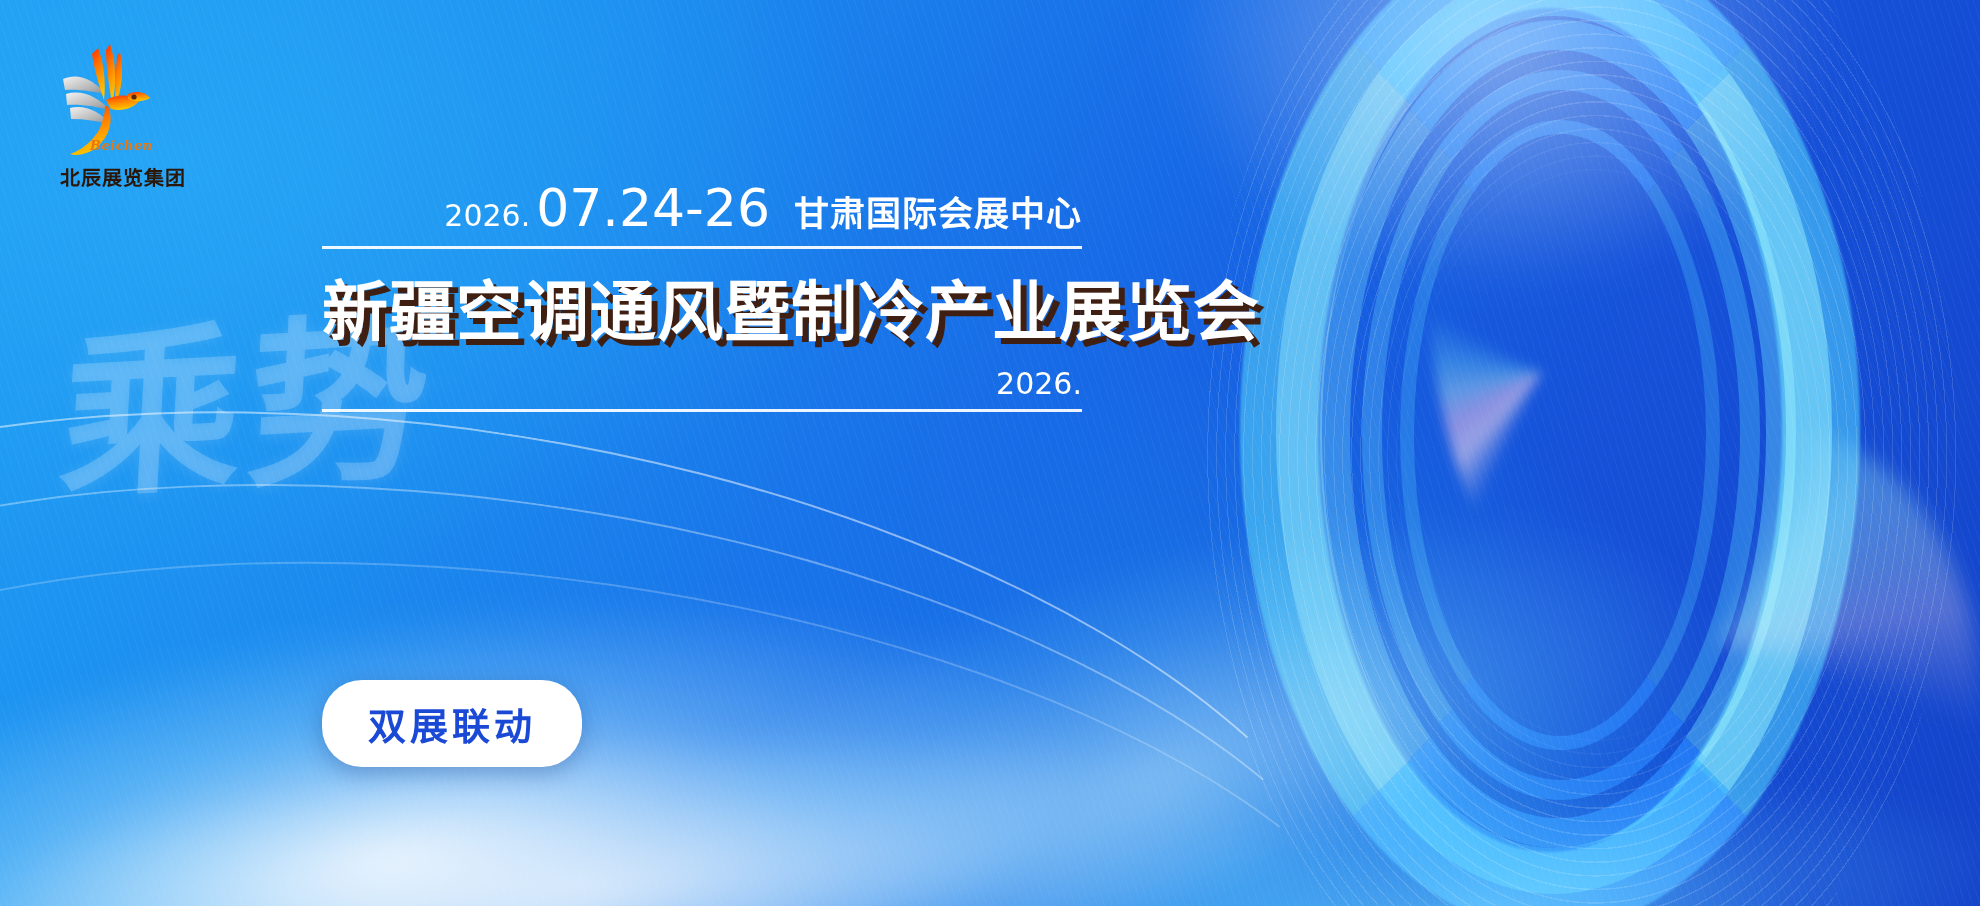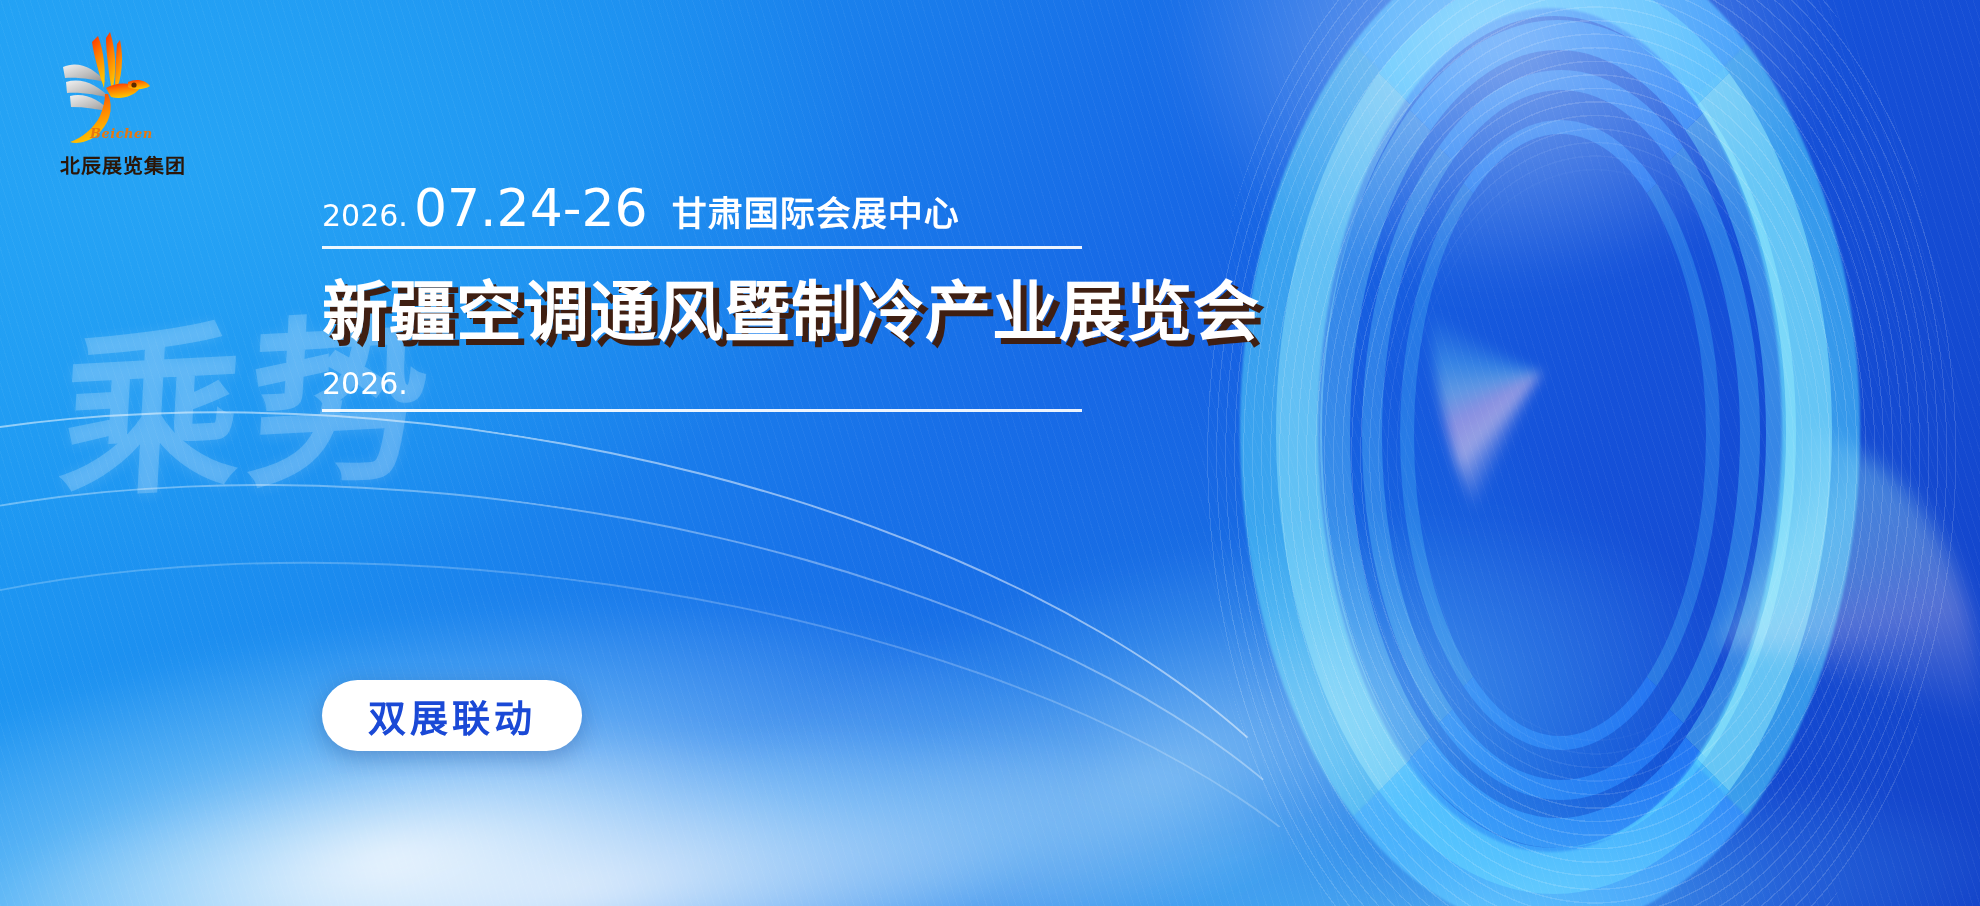--- a/index.html
+++ b/index.html
@@ -131,21 +131,21 @@
     font-weight:700;
     letter-spacing:6px;
     color:rgba(255,255,255,.20);
     text-shadow:0 2px 14px rgba(255,255,255,.12);
     transform:skewX(-6deg) rotate(-3deg);
     user-select:none;
     white-space:nowrap;
   }
 
   
-  .logo{position:absolute;left:56px;top:30px;width:270px;height:140px;}
+  .logo{position:absolute;left:56px;top:42px;width:270px;height:140px;}
   .logo-mark{position:absolute;left:0;top:0;width:110px;height:118px;}
   .logo-cn{
     position:absolute;left:4px;top:112px;
     font-family:"DejaVu Serif","Liberation Serif",serif;
     font-weight:700;font-size:20px;letter-spacing:1px;
     color:#2b1608;white-space:nowrap;margin-top:8px;
   }
   .logo-en{
     position:absolute;left:34px;top:96px;
     font-family:"DejaVu Serif","Liberation Serif",serif;
@@ -168,41 +168,42 @@
     font-size:66px;font-weight:800;line-height:1.08;
     color:#ffffff;letter-spacing:1px;white-space:nowrap;
     text-shadow:6px 6px 0 #3f1f12;
   }
   .exh-sub{
     display:flex;align-items:baseline;gap:18px;
     border-bottom:3px solid rgba(255,255,255,.92);
     padding-bottom:8px;
     width:760px;
     margin-top:18px;
+    justify-content:flex-end;
   }
   .sub-year{
     font-family:"DejaVu Sans","Liberation Sans",sans-serif;
     font-size:30px;font-weight:400;color:#ffffff;letter-spacing:0px;
   }
   .sub-date{
     font-family:"DejaVu Sans","Liberation Sans",sans-serif;
     font-size:52px;font-weight:400;color:#ffffff;letter-spacing:0px;
     margin-left:-12px;
   }
   .sub-venue{
     font-family:"DejaVu Sans","Liberation Sans",sans-serif;
     font-size:35px;font-weight:700;color:#ffffff;letter-spacing:1px;
     margin-left:6px;
   }
   .block2{margin-top:28px;}
 
   .badge{
     position:absolute;left:322px;top:680px;
     display:inline-flex;align-items:center;justify-content:center;
-    min-width:260px;height:71px;padding:0 40px;
+    min-width:260px;height:87px;padding:0 40px;
     background:#ffffff;border-radius:40px;
     box-shadow:0 6px 22px rgba(6,40,110,.28);
   }
   .badge span{
     font-family:"DejaVu Sans","Liberation Sans",sans-serif;
     font-size:38px;font-weight:800;letter-spacing:4px;
     color:#1a49d6;
   }
 </style>
 </head>

